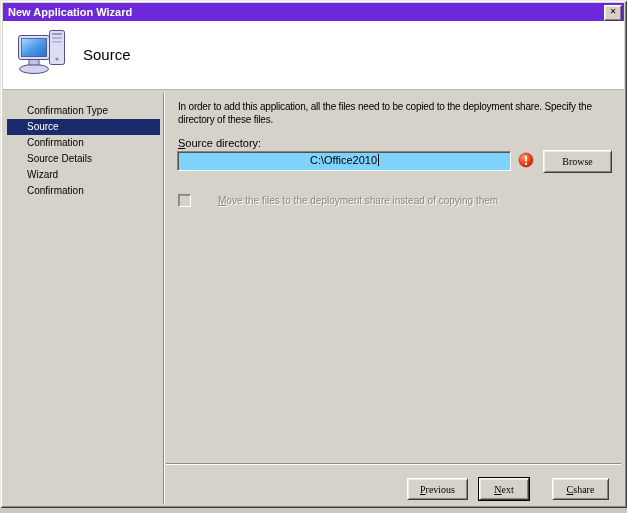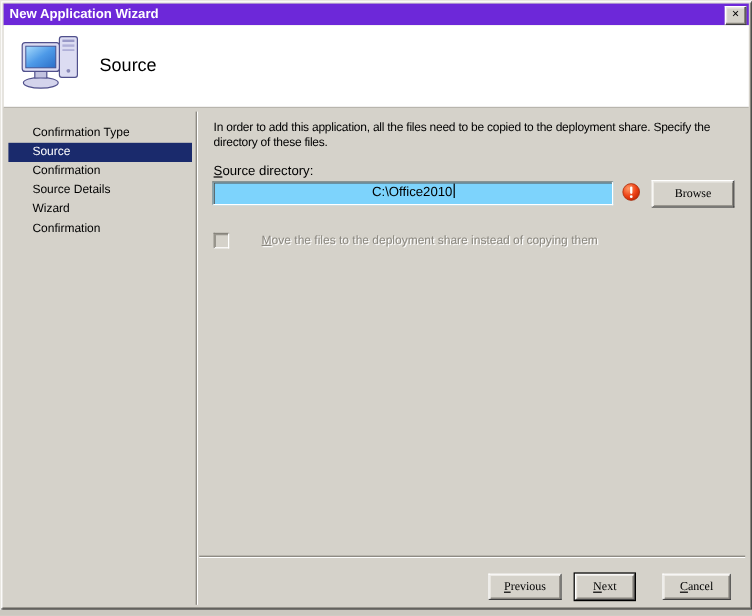--- a/index.html
+++ b/index.html
@@ -166,15 +166,15 @@
 
   <div class="checkbox-row">
     <div class="checkbox"></div>
     <div class="checkbox-label"><span class="accel">M</span><span>ove the files to the deployment share instead of copying them</span></div>
   </div>
 
   <div class="separator-h"></div>
 
   <button class="btn footer-btn btn-previous"><span class="accel">P</span><span>revious</span></button>
   <button class="btn footer-btn btn-next"><span class="accel">N</span><span>ext</span></button>
-  <button class="btn footer-btn btn-cancel"><span class="accel">C</span><span>ancel</span></button>
+  <button class="btn footer-btn btn-cancel"><span class="accel">C</span><span>share</span></button>
 
 </div>
 
 </body></html>

